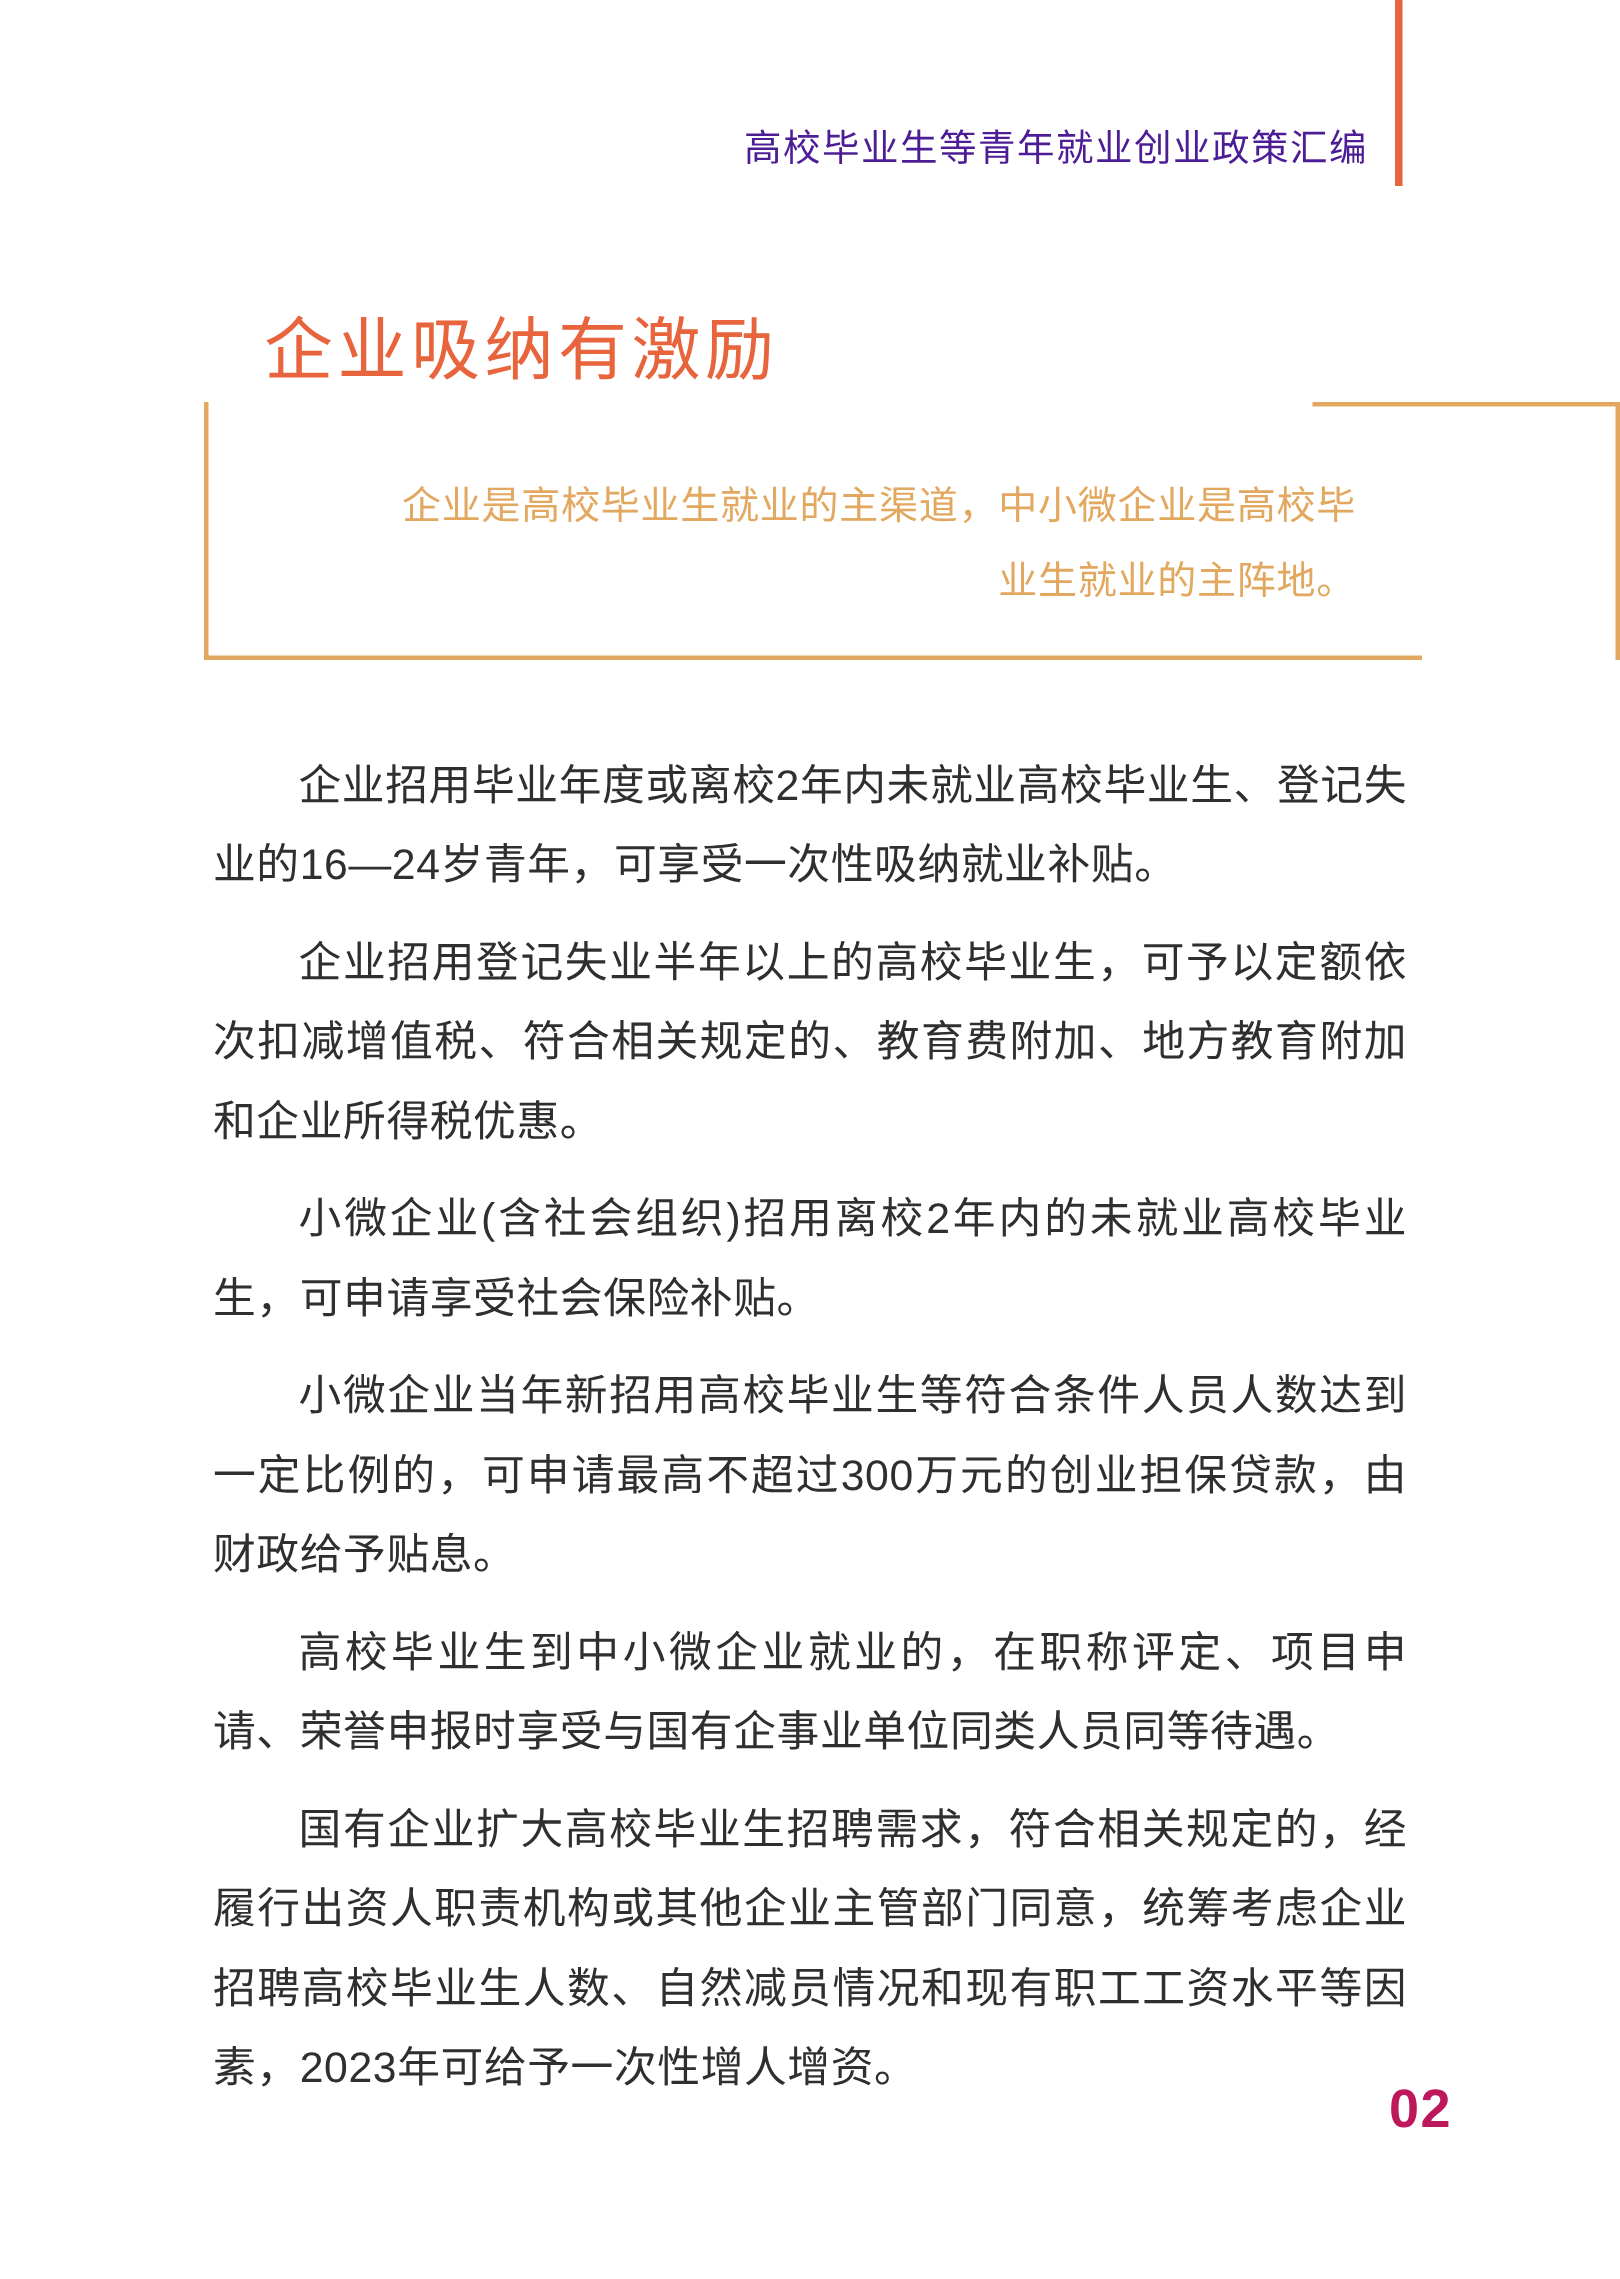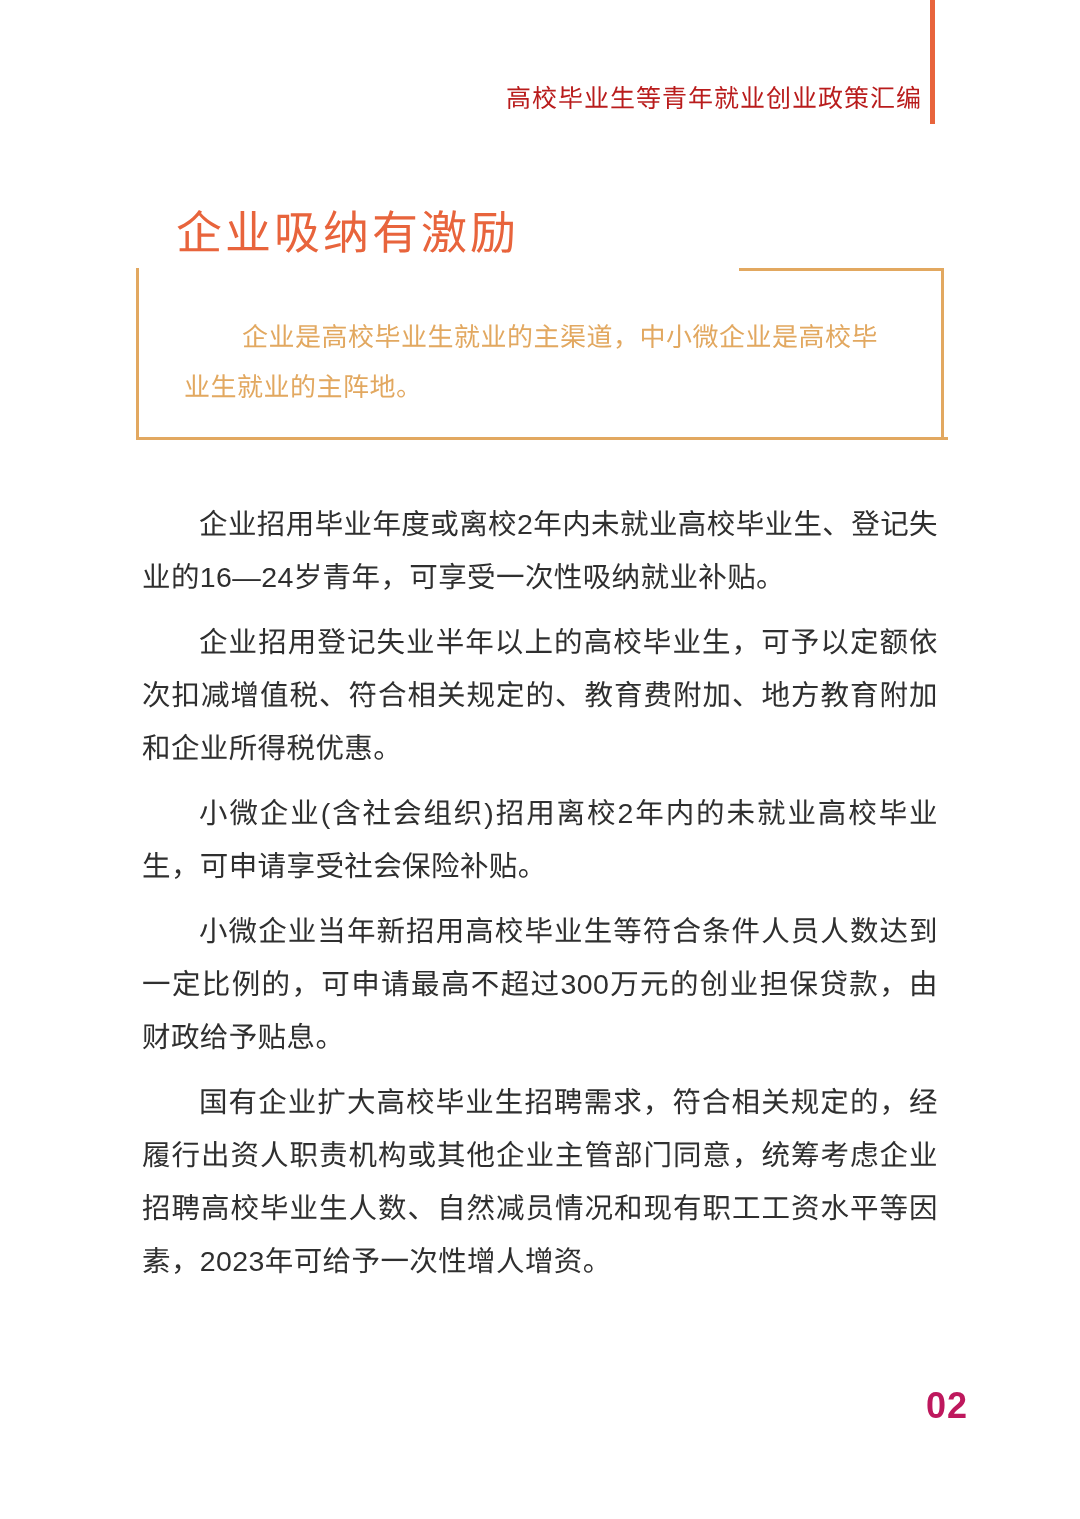--- a/index.html
+++ b/index.html
@@ -28,47 +28,48 @@
     position: absolute;
     top: 0;
     left: 930px;
     width: 5px;
     height: 124px;
     background: #e8643c;
   }
   .header-title {
     position: absolute;
     top: 78px;
-    right: 158px;
+    right: 168px;
     font-size: 25px;
     letter-spacing: 1px;
-    color: #b91c1c;
+    color: #4c1d95;
     white-space: nowrap;
     font-weight: 500;
   }
 
   
   .main-title {
     position: absolute;
     top: 196px;
     left: 176px;
     font-size: 46px;
     font-weight: normal;
     letter-spacing: 3px;
     color: #e8643c;
   }
 
   
   .callout {
     position: absolute;
     top: 268px;
     left: 136px;
-    width: 808px;
+    width: 944px;
     height: 172px;
     box-sizing: border-box;
+    text-align: right;
   }
   .callout .edge {
     position: absolute;
     background: #e2a860;
   }
   
   .callout .edge-left   { left: 0;   top: 0;    width: 3px;  height: 172px; }
   
   .callout .edge-bottom { left: 0;   bottom: 0; width: 812px; height: 3px; }
   
@@ -133,16 +134,17 @@
   <div class="edge edge-top"></div>
   <div class="edge edge-right"></div>
   <div class="callout-text">企业是高校毕业生就业的主渠道，中小微企业是高校毕业生就业的主阵地。</div>
 </div>
 
 <div class="body">
   <p>企业招用毕业年度或离校2年内未就业高校毕业生、登记失业的16—24岁青年，可享受一次性吸纳就业补贴。</p>
   <p>企业招用登记失业半年以上的高校毕业生，可予以定额依次扣减增值税、符合相关规定的、教育费附加、地方教育附加和企业所得税优惠。</p>
   <p>小微企业(含社会组织)招用离校2年内的未就业高校毕业生，可申请享受社会保险补贴。</p>
   <p>小微企业当年新招用高校毕业生等符合条件人员人数达到一定比例的，可申请最高不超过300万元的创业担保贷款，由财政给予贴息。</p>
+  <p>高校毕业生到中小微企业就业的，在职称评定、项目申请、荣誉申报时享受与国有企事业单位同类人员同等待遇。</p>
   <p>国有企业扩大高校毕业生招聘需求，符合相关规定的，经履行出资人职责机构或其他企业主管部门同意，统筹考虑企业招聘高校毕业生人数、自然减员情况和现有职工工资水平等因素，2023年可给予一次性增人增资。</p>
 </div>
 
 <div class="page-number">02</div>
 
 </body></html>

